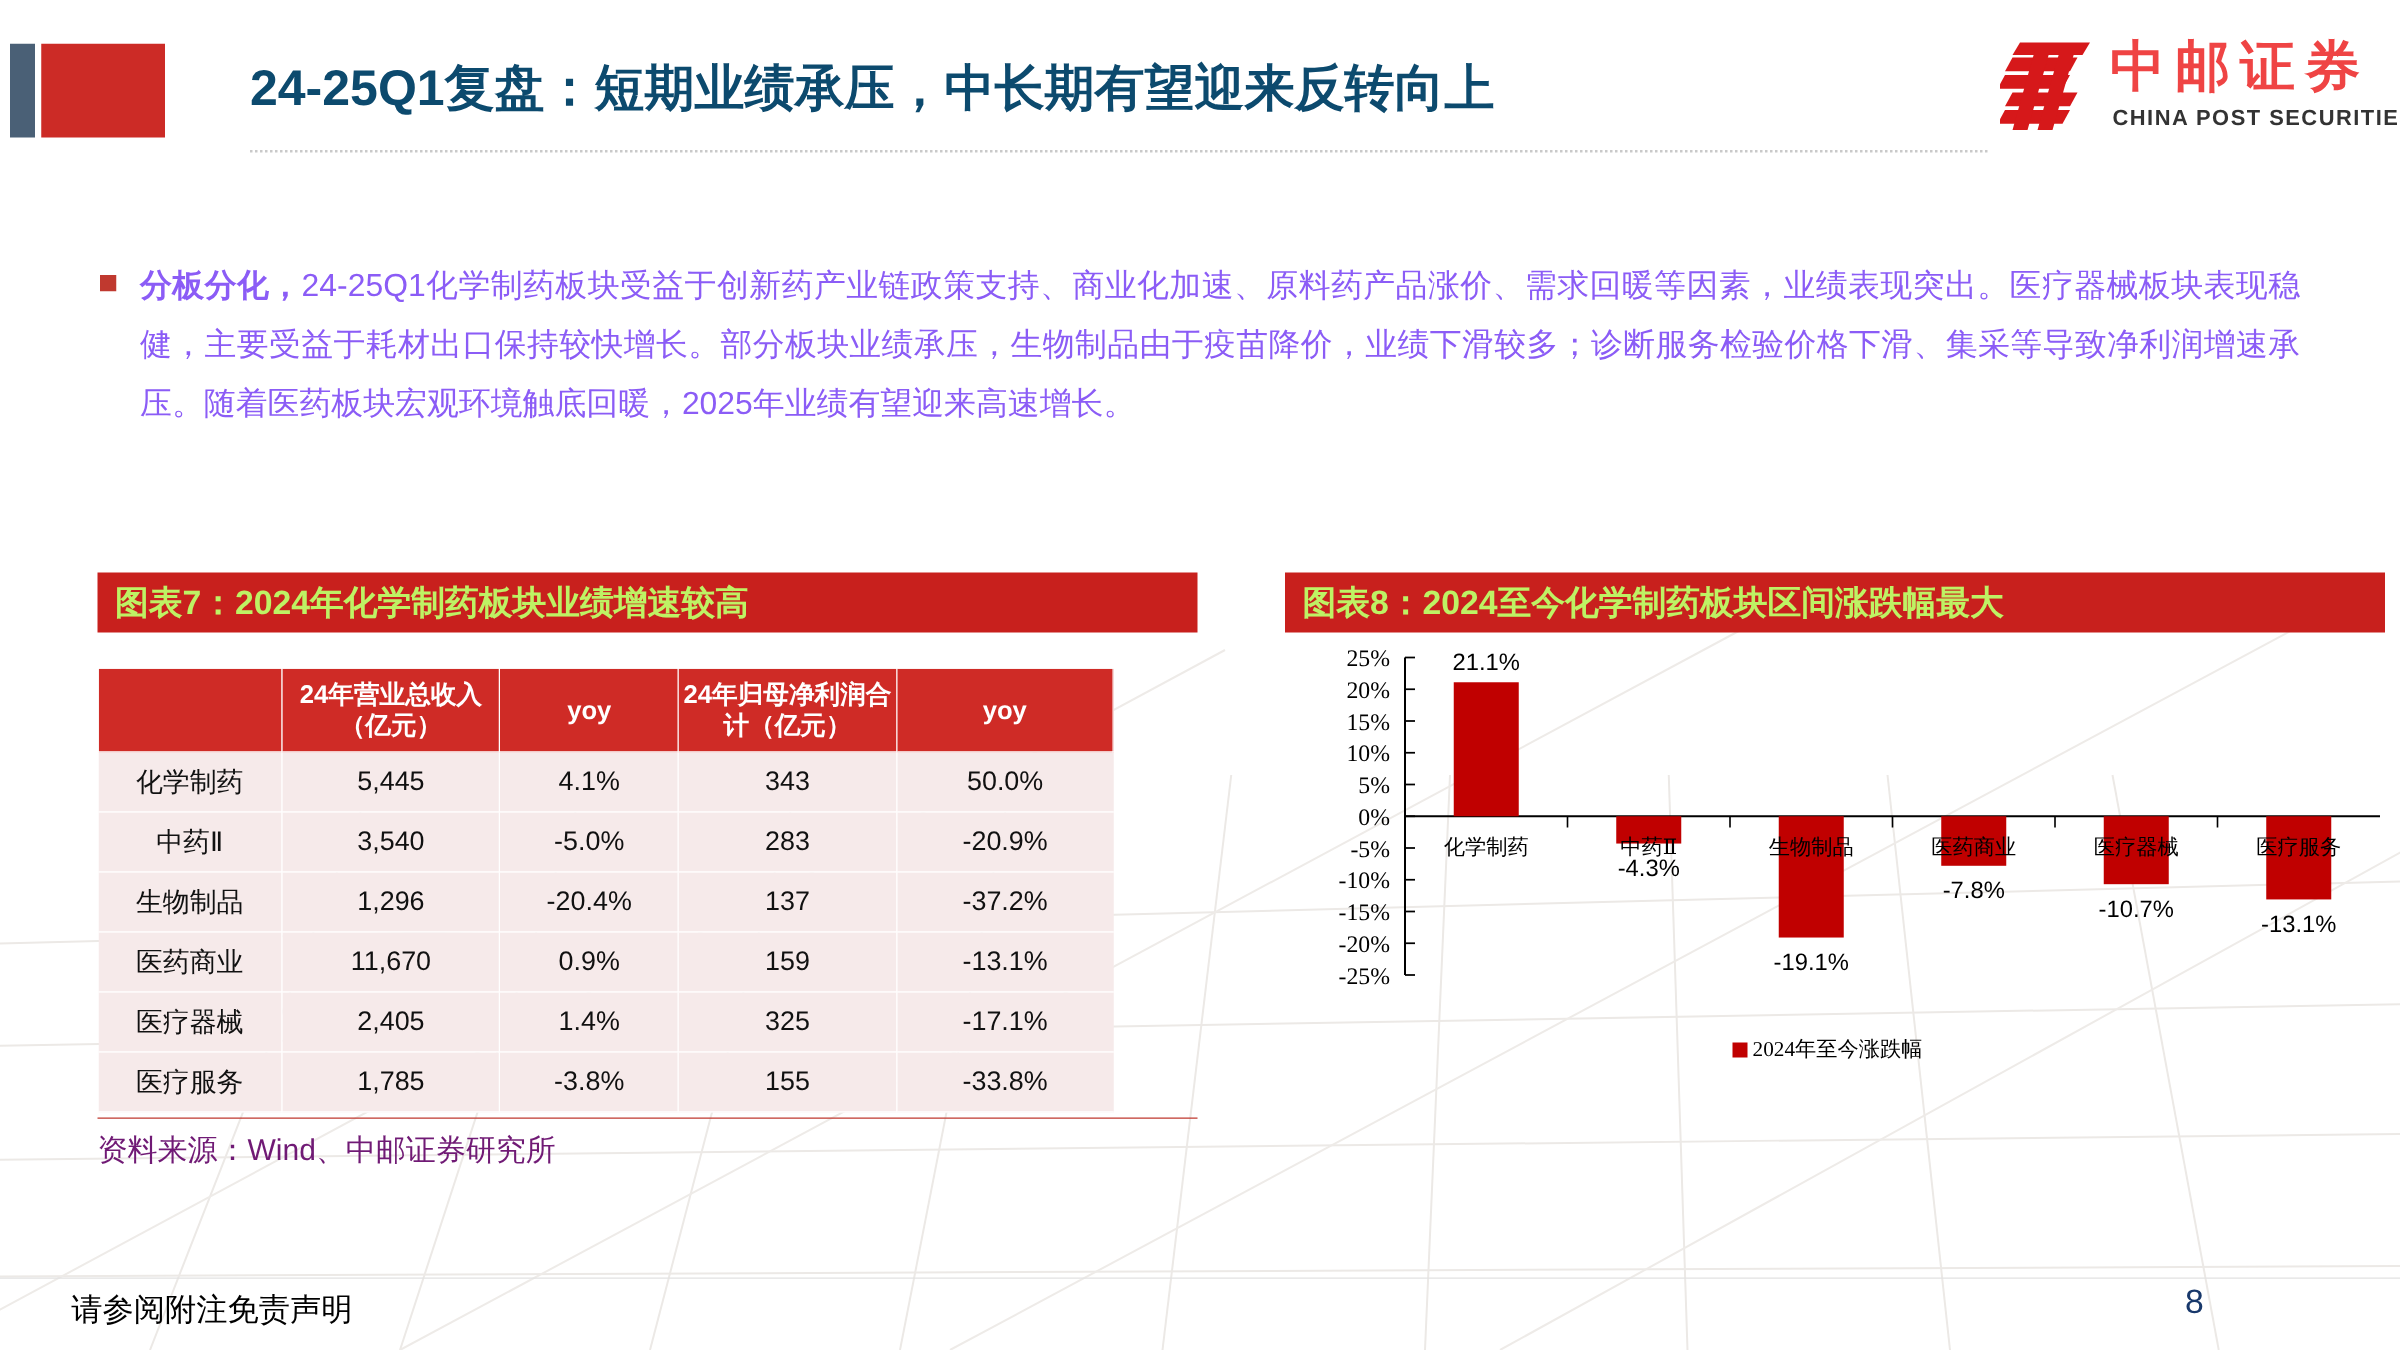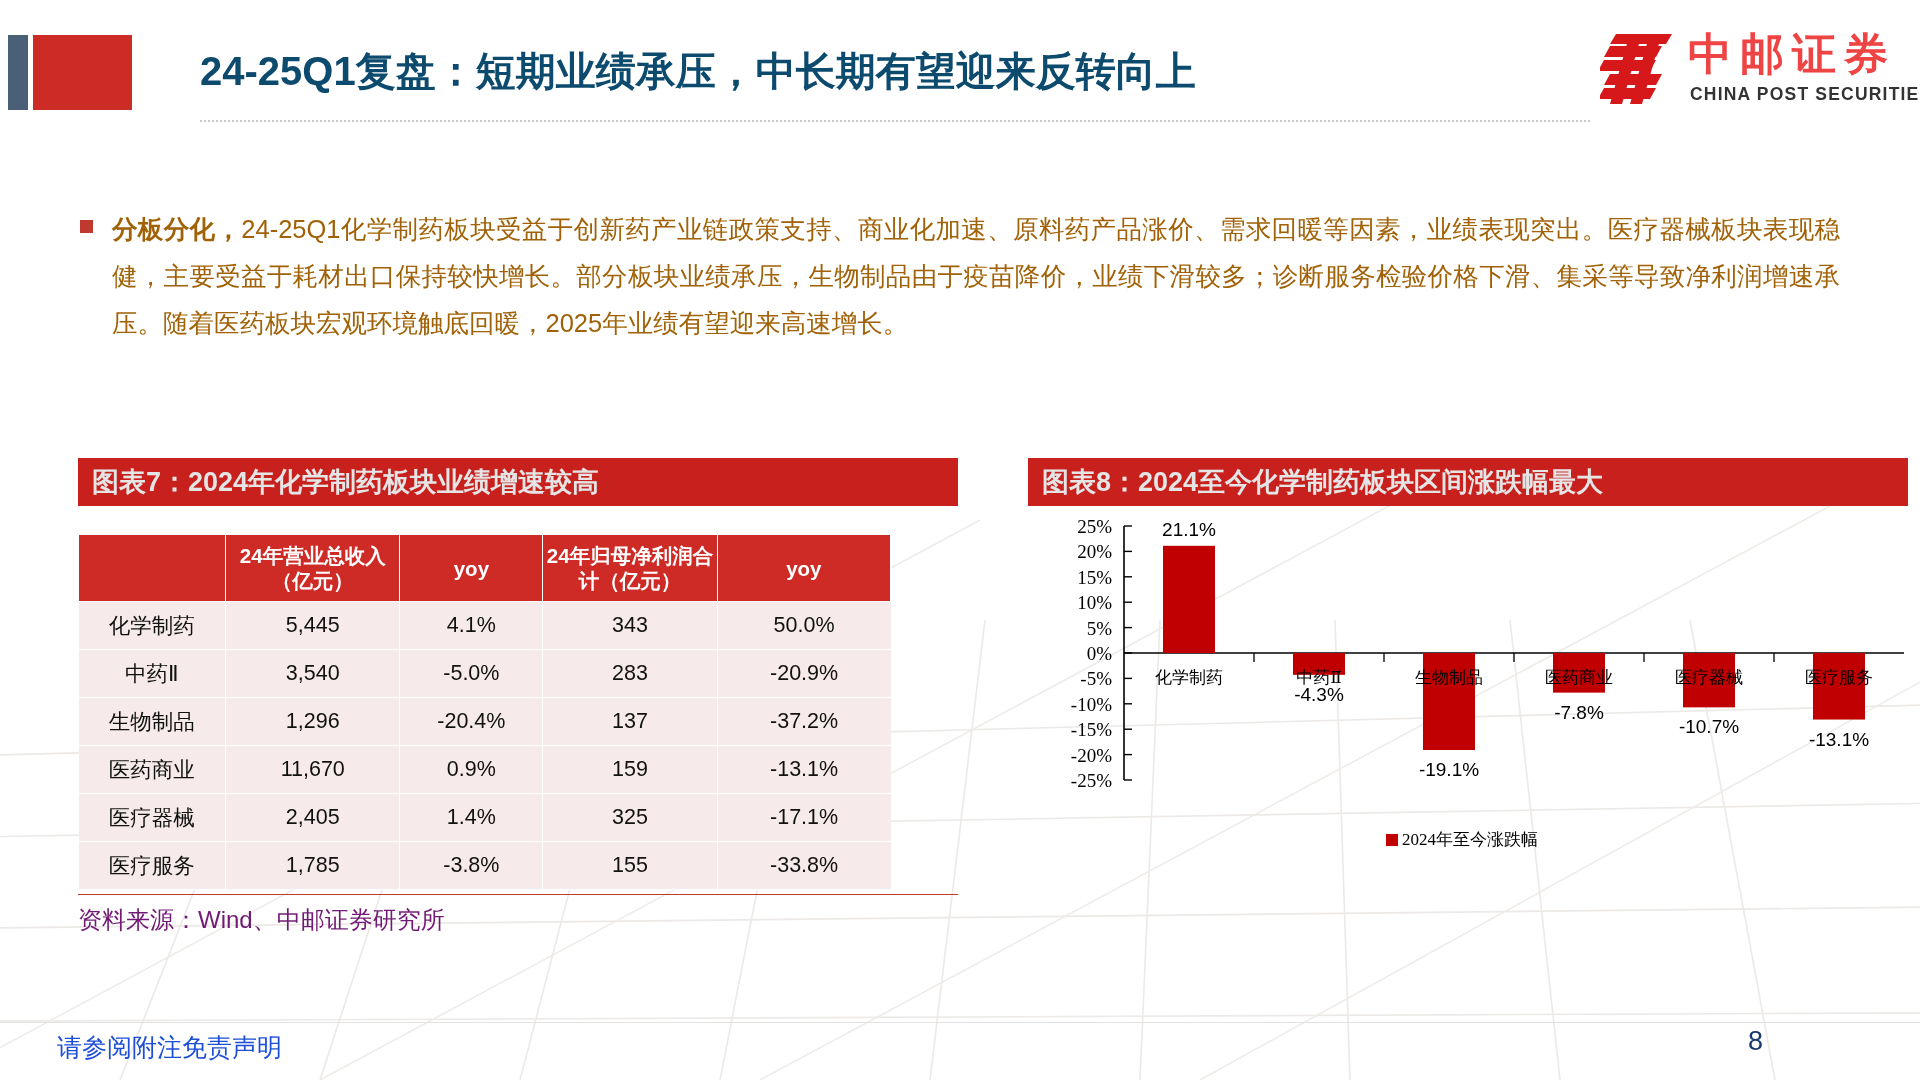--- a/index.html
+++ b/index.html
@@ -95,39 +95,39 @@
   #bullet-marker {
     position: absolute;
     left: 0px; top: 14px;
     width: 13px; height: 13px;
     background: #c0392f;
   }
   #bullet-text {
     margin-left: 32px;
     font-size: 25.5px;
     line-height: 47px;
-    color: #a16207;
+    color: #8b5cf6;
     text-align: justify;
     font-family: "Liberation Sans", "DejaVu Sans", sans-serif;
   }
   #bullet-text .lead {
     font-weight: bold;
   }
 
   
   .panel {
     position: absolute;
     z-index: 5;
   }
   #panel-left  { left: 78px;  top: 458px; width: 880px; }
   #panel-right { left: 1028px; top: 458px; width: 880px; }
 
   .panel-caption {
     background: #c8201d;
-    color: #e5e5e5;
+    color: #bef264;
     font-size: 27px;
     font-weight: bold;
     height: 48px;
     line-height: 48px;
     padding-left: 14px;
     white-space: nowrap;
     overflow: hidden;
   }
   .panel-footer {
     margin-top: 4px;
@@ -193,21 +193,21 @@
     position: absolute;
     left: 0; top: 1022px;
     width: 1920px; height: 0;
     border-top: 1.4px solid #e2e2e2;
     z-index: 4;
   }
   #footer-note {
     position: absolute;
     left: 57px; top: 1031px;
     font-size: 25px;
-    color: #1d4ed8;
+    color: #000000;
     z-index: 5;
     white-space: nowrap;
   }
   #page-number {
     position: absolute;
     left: 1748px; top: 1026px;
     font-size: 27px;
     color: #18386b;
     z-index: 5;
   }

